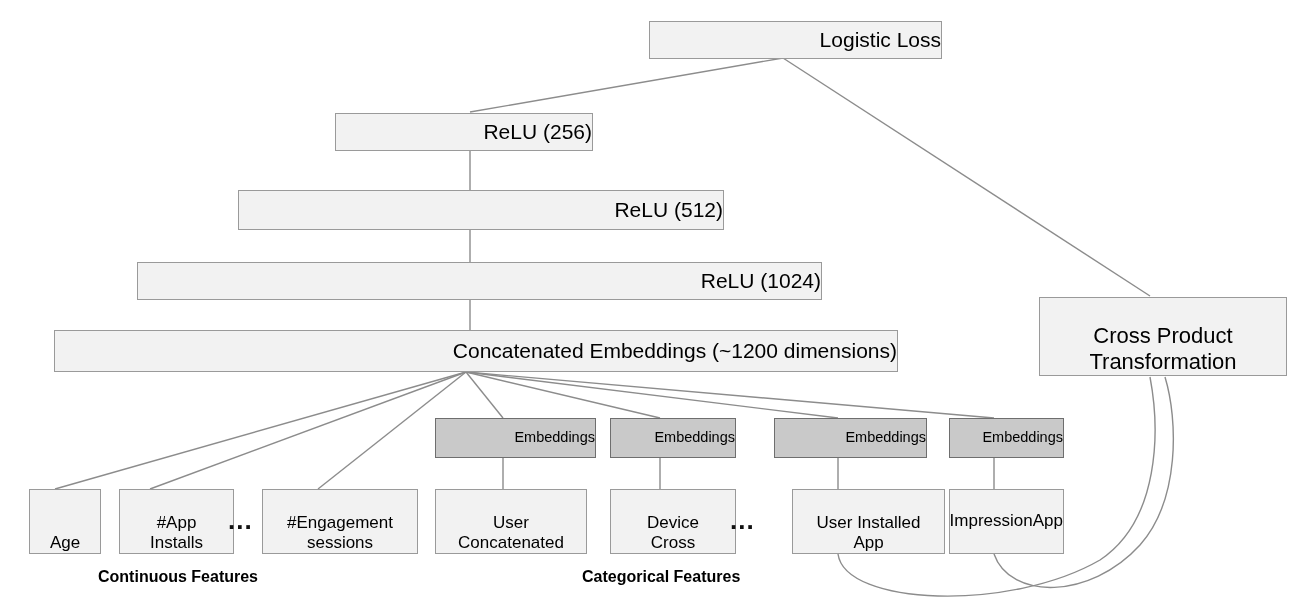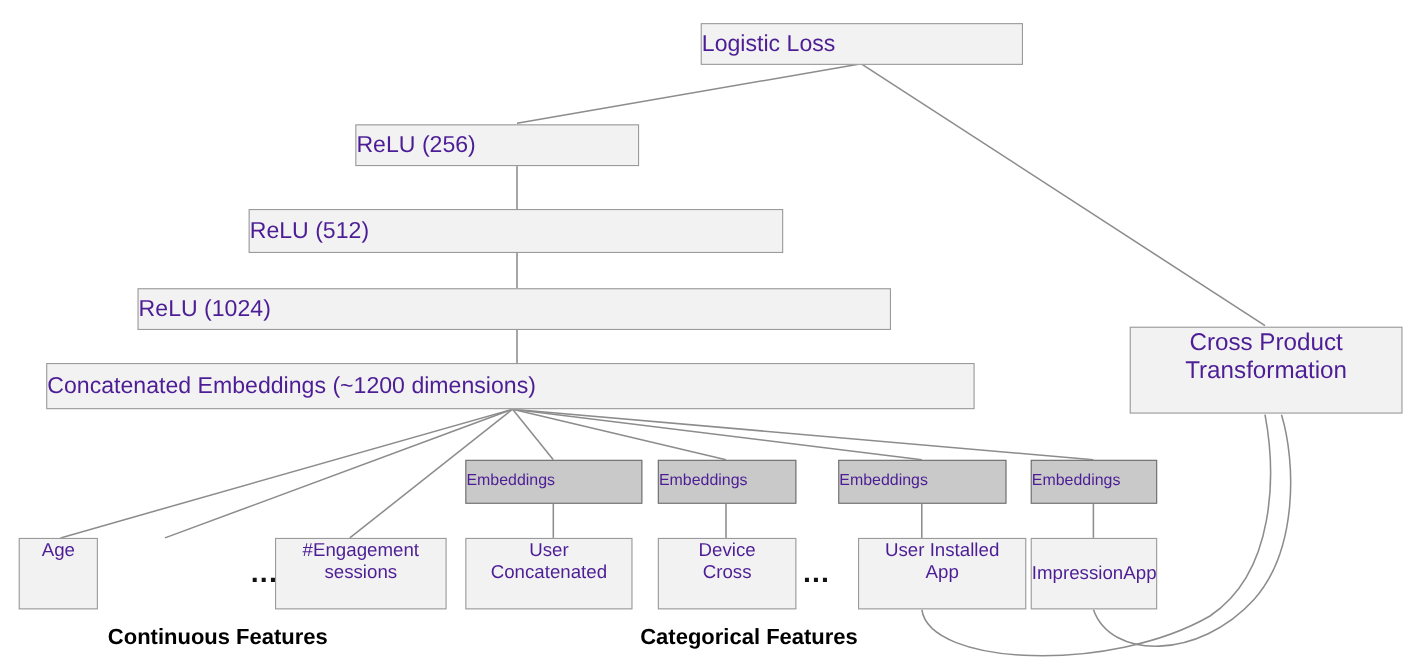--- a/index.html
+++ b/index.html
@@ -23,28 +23,29 @@
     top: 0;
     width: 1295px;
     height: 611px;
     pointer-events: none;
   }
   .node {
     position: absolute;
     box-sizing: border-box;
     display: flex;
     align-items: center;
-    justify-content: flex-start;
+    justify-content: flex-end;
     text-align: center;
     border: 1.5px solid #8a8a8a;
     background: #f2f2f2;
-    color: #4c1d95;
+    color: #000000;
     font-family: "Liberation Sans", sans-serif;
     line-height: 1.18;
     z-index: 2;
+    margin-left: 12px;
   }
   .node.light {
     background: #f2f2f2;
     border-color: #9a9a9a;
   }
   .node.dark {
     background: #c9c9c9;
     border-color: #6e6e6e;
   }
   .node.layer {
@@ -66,21 +67,21 @@
     position: absolute;
     font-size: 26px;
     font-weight: 700;
     color: #111;
     letter-spacing: 1px;
     z-index: 2;
     font-family: "Liberation Sans", sans-serif;
   }
   .grouplabel {
     position: absolute;
-    font-size: 20px;
+    font-size: 16px;
     font-weight: bold;
     color: #000;
     white-space: nowrap;
     z-index: 2;
     font-family: "Liberation Sans", sans-serif;
   }
 </style>
 </head>
 <body>
 
@@ -149,20 +150,24 @@
   <div class="node dark embed" style="left:762px; top:418px; width:153px; height:40px;">
     <span>Embeddings</span>
   </div>
   <div class="node dark embed" style="left:937px; top:418px; width:115px; height:40px;">
     <span>Embeddings</span>
   </div>
 
   <div class="node light feature" style="left:17px; top:489px; width:72px; height:65px; flex-direction:column;">
     <span>Age</span>
   </div>
+  <div class="node light feature" style="left:107px; top:489px; width:115px; height:65px; flex-direction:column;">
+    <span>#App</span>
+    <span>Installs</span>
+  </div>
   <div class="node light feature" style="left:250px; top:489px; width:156px; height:65px; flex-direction:column;">
     <span>#Engagement</span>
     <span>sessions</span>
   </div>
 
   <div class="node light feature" style="left:423px; top:489px; width:152px; height:65px; flex-direction:column;">
     <span>User</span>
     <span>Concatenated</span>
   </div>
   <div class="node light feature" style="left:598px; top:489px; width:126px; height:65px; flex-direction:column;">

